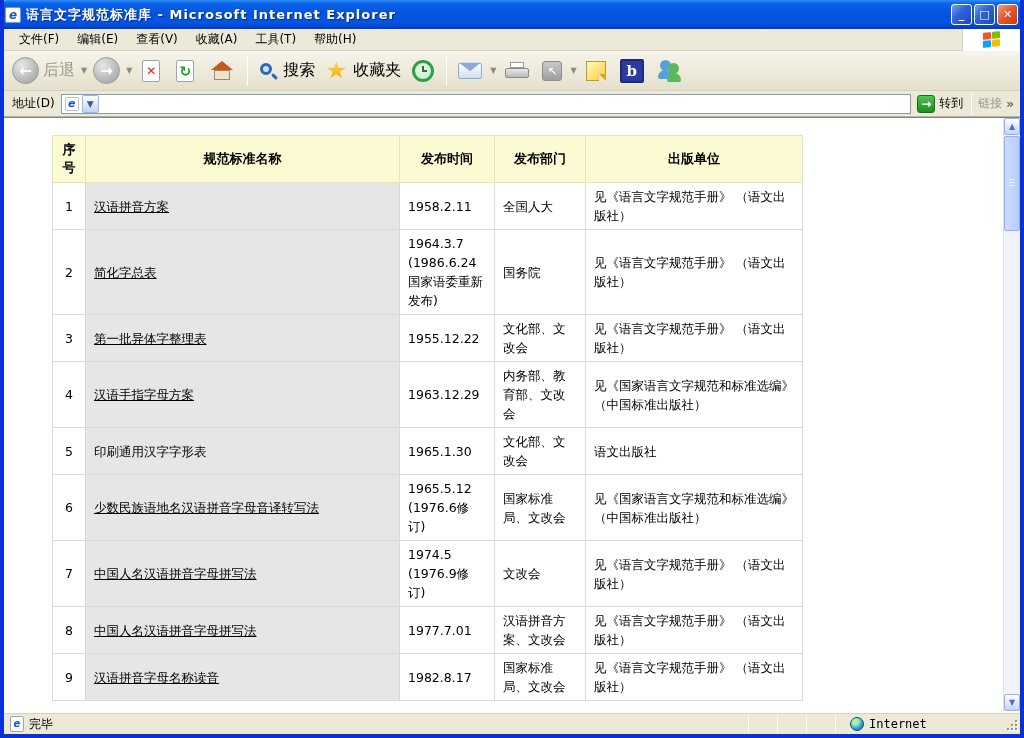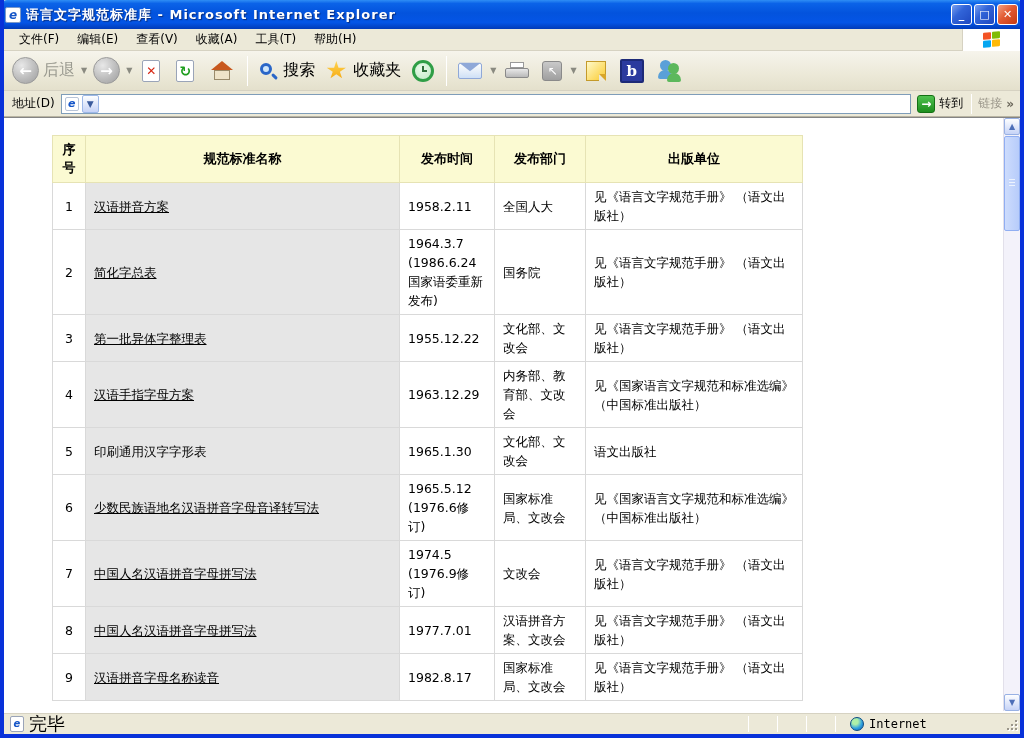--- a/index.html
+++ b/index.html
@@ -138,21 +138,21 @@
     border:1px solid #90AEF2; border-radius:2px; position:relative; }
   .sb-thumb:after { content:""; position:absolute; left:4px; right:4px; top:42px; height:7px;
     background:repeating-linear-gradient(180deg,#EDF3FE 0 1px,transparent 1px 3px); }
   .sb-track { flex:1; }
 
   
   .statusbar { height:23px; flex:0 0 23px; background:#ECE9D8; border-top:1px solid #fff;
     box-shadow:inset 0 1px 0 #fff, inset 0 2px 0 #D6D2C2; display:flex; align-items:center; padding:2px 2px 0 6px; }
   .sb-doc { width:14px; height:16px; background:#fff; border:1px solid #9aa4b8; border-radius:2px;
     color:#1656c8; font-weight:bold; font-style:italic; font-size:10px; line-height:14px; text-align:center; margin-right:5px; }
-  .status-text { font-size:18px; color:#000; flex:1; }
+  .status-text { font-size:12px; color:#000; flex:1; }
   .pane-sep { width:1px; height:16px; background:#C9C5B2; border-right:1px solid #fff; margin:0 14px; }
   .zone-pane { display:flex; align-items:flex-start; width:150px; }
   .globe-ic { width:14px; height:14px; border-radius:50%; margin-right:5px;
     background:radial-gradient(circle at 35% 30%,#aef0a8 0 25%,#2fa0e0 60%,#1060a8);
     border:1px solid #0a4a80; }
   .zone-label { font-size:12px; color:#000; font-family:"DejaVu Sans Mono","Liberation Mono",monospace; }
   .grip { width:14px; height:14px; margin-left:4px; position:relative; }
   .grip i { position:absolute; width:2px; height:2px; background:#9a968a; box-shadow:1px 1px 0 #fff; }
   .grip i:nth-child(1){ right:1px; bottom:1px; } .grip i:nth-child(2){ right:5px; bottom:1px; }
   .grip i:nth-child(3){ right:1px; bottom:5px; } .grip i:nth-child(4){ right:9px; bottom:1px; }

